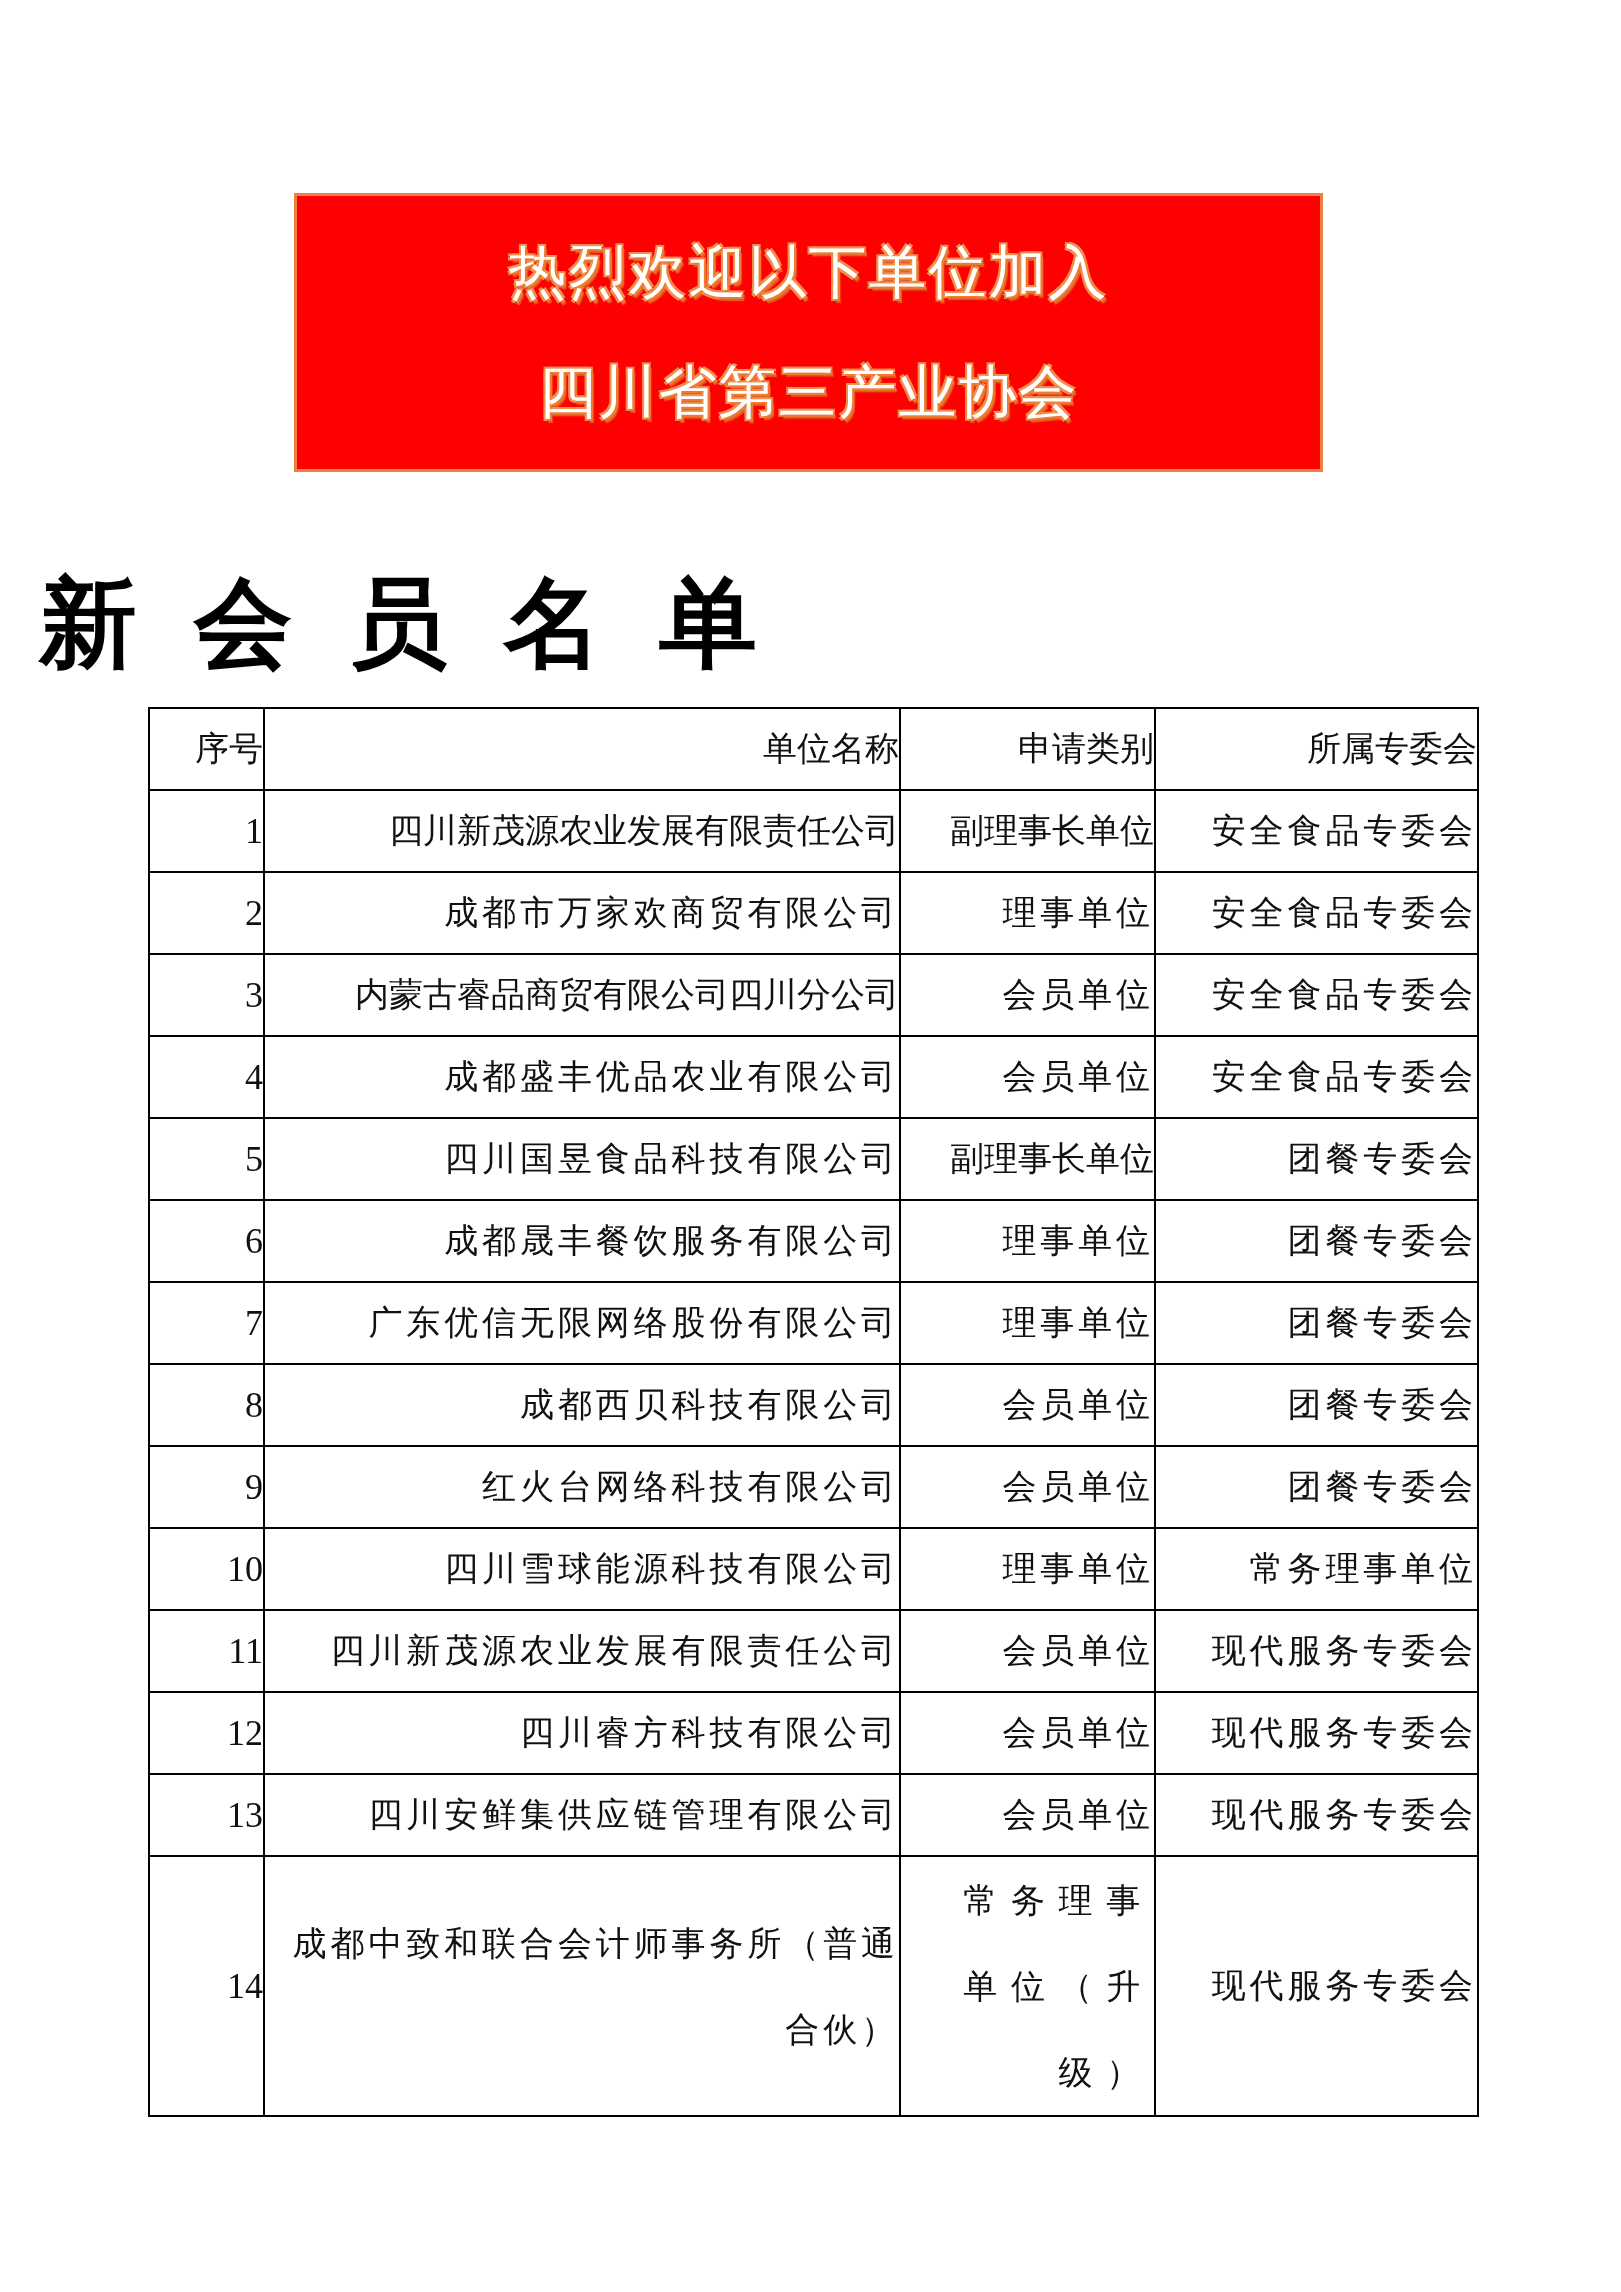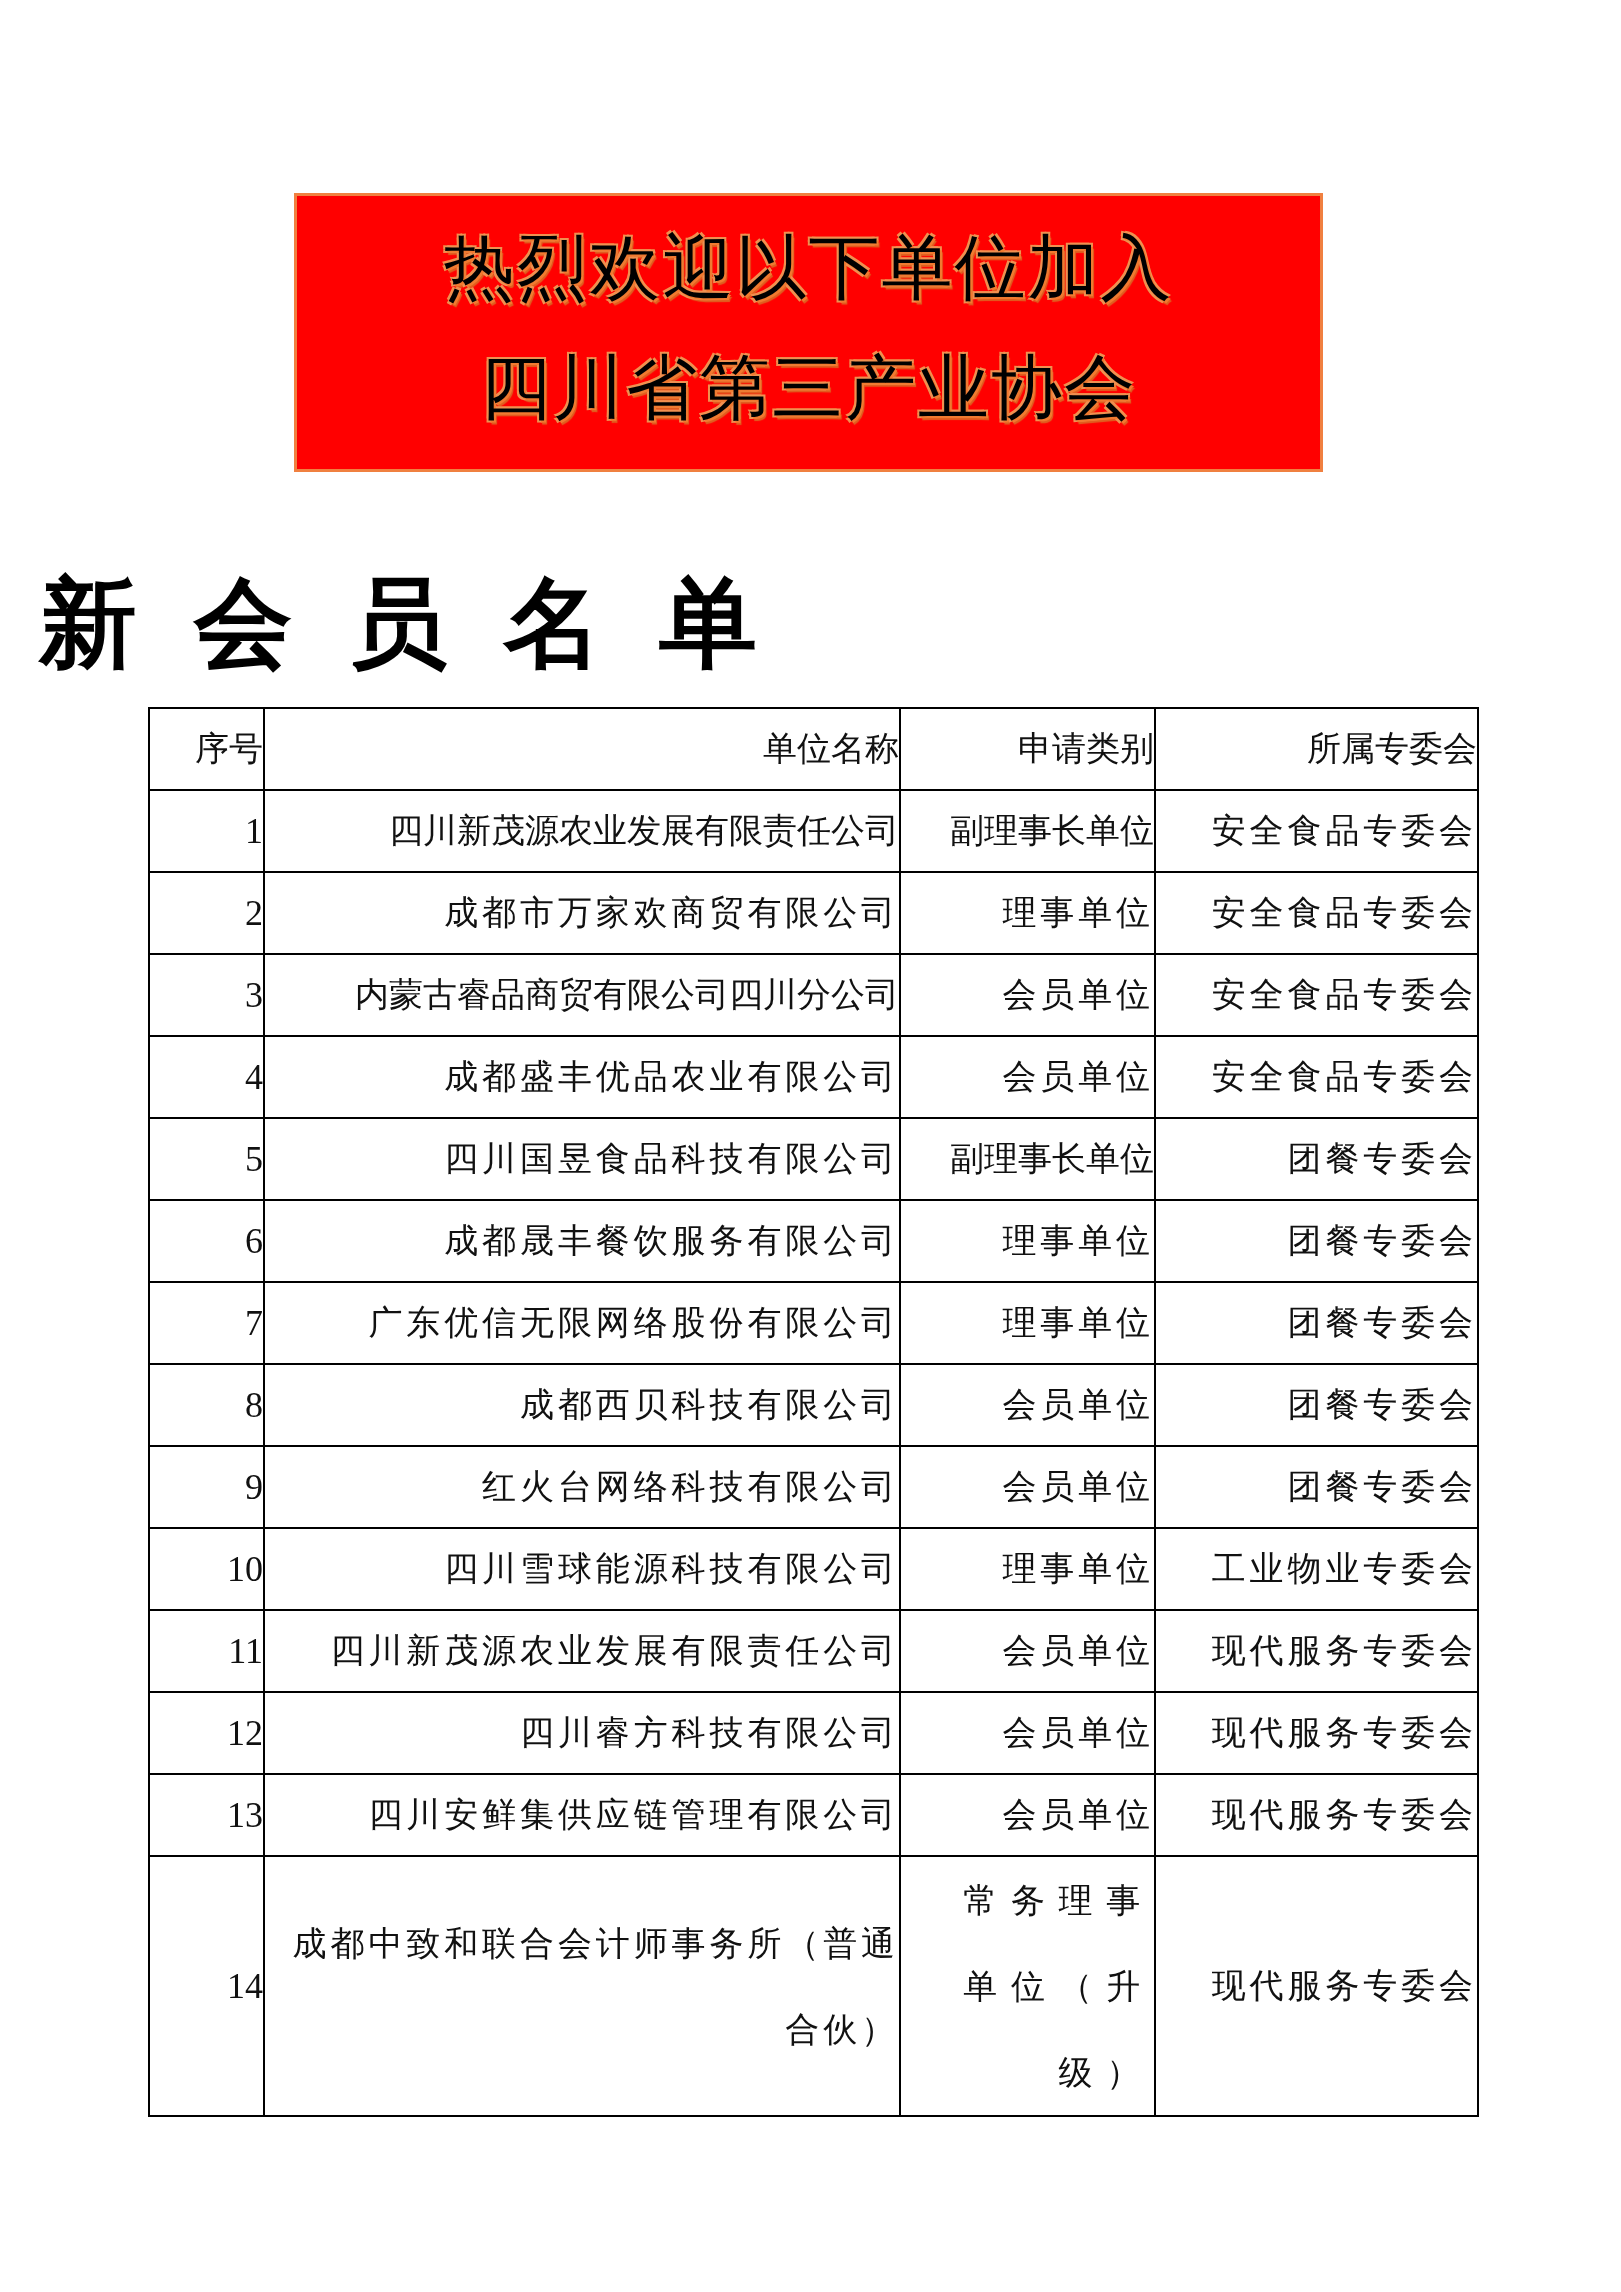--- a/index.html
+++ b/index.html
@@ -4,22 +4,22 @@
 <style>
   html, body { margin: 0; padding: 0; background: #ffffff; }
   body { width: 1621px; height: 2293px; position: relative; overflow: hidden; font-family: "DejaVu Serif", "Liberation Serif", serif; color: #000; }
 
   .banner {
     position: absolute; left: 294px; top: 193px; width: 1029px; height: 279px;
     background: #ff0000; border: 3.9px solid #f08040; box-sizing: border-box;
     display: flex; flex-direction: column; align-items: center; justify-content: center;
   }
   .banner-line {
-    font-family: Liberation Mono, monospace;
-    font-size: 71px; line-height: 120px; color: #000000; letter-spacing: 2px;
+    font-family: Liberation Serif, serif;
+    font-size: 58px; line-height: 120px; color: #ffffff; letter-spacing: 2px;
     text-shadow: 2px 2px 0 #f07a30, -2px -2px 0 #f09050, 2px -2px 0 #f09050, -2px 2px 0 #f09050, 2.9px 3.9px 1px #e06020;
     white-space: nowrap;
   }
 
   .doc-title {
     position: absolute; left: 0; top: 564px; width: 1621px; text-align: left;
     font-family: "DejaVu Serif", "Liberation Serif", serif; font-weight: bold;
     font-size: 98px; line-height: 118px; letter-spacing: 57px; text-indent: 39px;
   }
 
@@ -117,21 +117,21 @@
   <tr>
     <td class="num">9</td>
     <td class="spaced">红火台网络科技有限公司</td>
     <td class="spaced">会员单位</td>
     <td class="spaced">团餐专委会</td>
   </tr>
   <tr>
     <td class="num">10</td>
     <td class="spaced">四川雪球能源科技有限公司</td>
     <td class="spaced">理事单位</td>
-    <td class="spaced">工业物业专委会</td>
+    <td class="spaced">常务理事单位</td>
   </tr>
   <tr>
     <td class="num">11</td>
     <td class="spaced">四川新茂源农业发展有限责任公司</td>
     <td class="spaced">会员单位</td>
     <td class="spaced">现代服务专委会</td>
   </tr>
   <tr>
     <td class="num">12</td>
     <td class="spaced">四川睿方科技有限公司</td>

